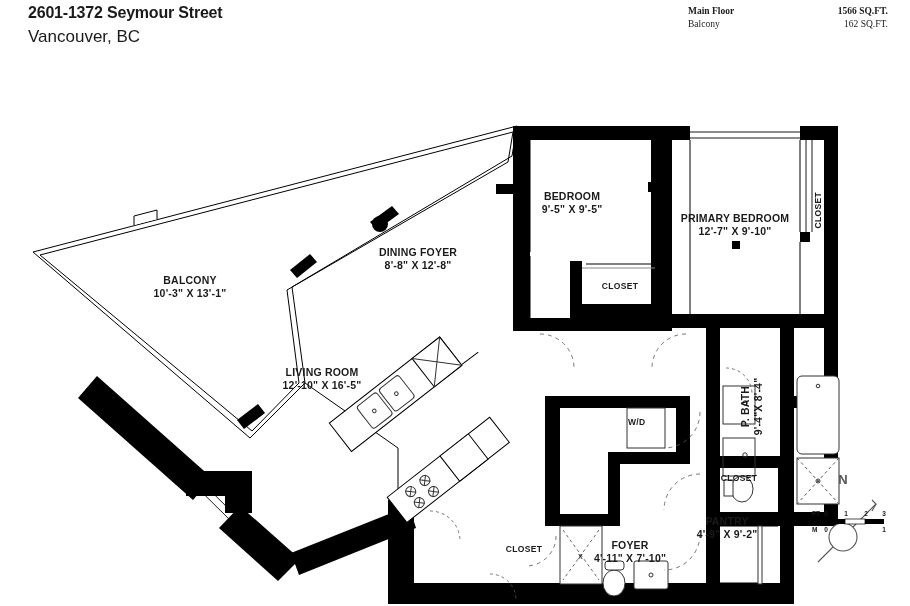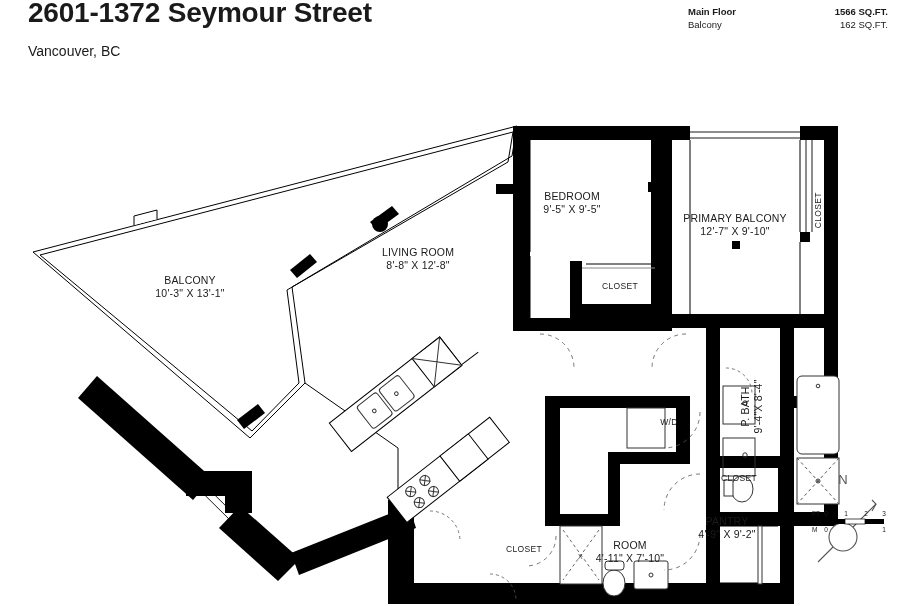--- a/index.html
+++ b/index.html
@@ -2,31 +2,31 @@
 <html><head>
 <meta charset="utf-8">
 <style>
   html,body{margin:0;padding:0;background:#ffffff;}
   body{width:910px;height:606px;position:relative;overflow:hidden;
        font-family:"Liberation Sans", sans-serif;color:#1a1a1a;}
 
   
   #header{position:absolute;left:0;top:0;width:910px;height:56px;}
   #title-block{position:absolute;left:28px;top:2px;}
-  #addr-line1{font-size:28px;font-weight:bold;letter-spacing:-0.2px;line-height:22px;}
-  #addr-line2{font-size:14px;font-weight:normal;line-height:22px;margin-top:16px;}
+  #addr-line1{font-size:16px;font-weight:bold;letter-spacing:-0.2px;line-height:22px;}
+  #addr-line2{font-size:17px;font-weight:normal;line-height:22px;margin-top:2px;}
 
   #area-block{position:absolute;left:688px;top:5px;width:200px;font-size:9.5px;}
-  .area-row{display:flex;justify-content:space-between;line-height:13px;}
+  .area-row{display:flex;justify-content:space-between;line-height:13px;font-family:Liberation Serif, serif;}
   .area-row.bold{font-weight:bold;}
   .area-row .lbl{text-align:left;}
   .area-row .val{text-align:right;}
 
   
-  #plan{position:absolute;left:0;top:56px;width:910px;height:550px;}
+  #plan{position:absolute;left:0;top:56px;width:910px;height:550px;font-weight:bold;}
   #plan svg{display:block;}
 
   
   .rlabel{position:absolute;text-align:center;font-size:10.5px;line-height:12.5px;
           letter-spacing:.2px;color:#1a1a1a;white-space:nowrap;}
   .rlabel .nm{display:block;}
   .rlabel .dm{display:block;}
   .small{font-size:8.5px;letter-spacing:.3px;}
   .vert{transform:rotate(-90deg);transform-origin:50% 50%;}
   .rot-pb{transform:rotate(-90deg);transform-origin:50% 50%;}
@@ -238,58 +238,62 @@
     <path d="M 872 444 L 876 448 L 872 455"></path>
   </g>
 </svg>
 
 <div class="rlabel" style="left:512px;top:134px;width:120px;">
   <span class="nm">BEDROOM</span>
   <span class="dm">9'-5" X 9'-5"</span>
 </div>
 
 <div class="rlabel" style="left:660px;top:156px;width:150px;">
-  <span class="nm">PRIMARY BALCONY</span>
+  <span class="nm">PRIMARY BEDROOM</span>
   <span class="dm">12'-7" X 9'-10"</span>
 </div>
 
 <div class="rlabel" style="left:125px;top:218px;width:130px;">
   <span class="nm">BALCONY</span>
   <span class="dm">10'-3" X 13'-1"</span>
 </div>
 
 <div class="rlabel" style="left:348px;top:190px;width:140px;">
+  <span class="nm">DINING FOYER</span>
+  <span class="dm">8'-8" X 12'-8"</span>
+</div>
+
+<div class="rlabel" style="left:242px;top:310px;width:160px;">
   <span class="nm">LIVING ROOM</span>
-  <span class="dm">8'-8" X 12'-8"</span>
-</div>
-
+  <span class="dm">12'-10" X  16'-5"</span>
+</div>
 
 
 
 <div class="rlabel" style="left:575px;top:483px;width:110px;">
-  <span class="nm">ROOM</span>
+  <span class="nm">FOYER</span>
   <span class="dm">4'-11" X 7'-10"</span>
 </div>
 
 <div class="rlabel rot-pb" style="left:703px;top:338px;width:96px;">
   <span class="nm">P. BATH</span>
   <span class="dm">9'-4"X 8'-4"</span>
 </div>
 
 <div class="rlabel" style="left:672px;top:459px;width:110px;">
   <span class="nm">PANTRY</span>
   <span class="dm">4'-9" X 9'-2"</span>
 </div>
 
 <div class="rlabel small" style="left:588px;top:224px;width:64px;">CLOSET</div>
 <div class="rlabel small vert" style="left:786px;top:148px;width:64px;">CLOSET</div>
 <div class="rlabel small" style="left:707px;top:416px;width:64px;">CLOSET</div>
 <div class="rlabel small" style="left:492px;top:487px;width:64px;">CLOSET</div>
 
-<div class="rlabel small" style="left:651px;top:360px;width:36px;">W/D</div>
+<div class="rlabel small" style="left:628px;top:360px;width:16px;">W/D</div>
 
 <div id="footer-note">
   <div>Main Floor: 1196 Sq.Ft.</div>
 
 </div>
 
 <div id="scalebar">
   <div class="row">
     <span class="tag">FT</span>
     <span class="sb-nums">

